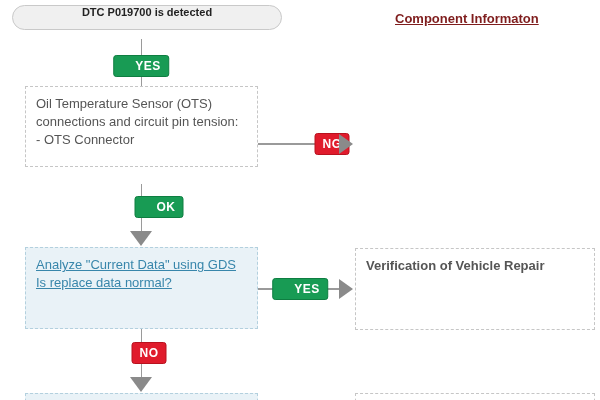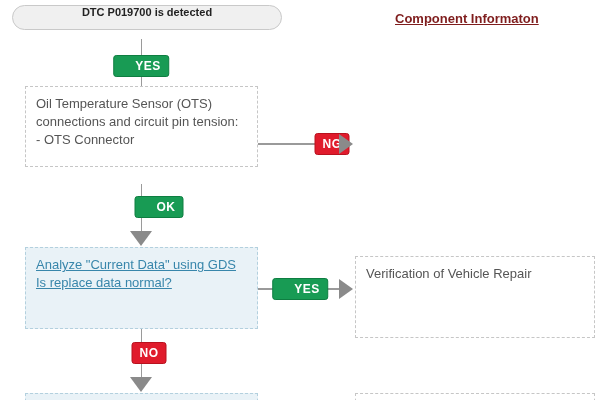--- a/index.html
+++ b/index.html
@@ -129,21 +129,21 @@
 
   <div class="node blue" style="left:25px; top:247px; width:233px; height:82px;">
     <div class="line">Analyze "Current Data" using GDS</div>
     <div class="line">Is replace data normal?</div>
   </div>
 
   <div class="hline" style="left:258px; top:288px; width:82px;"></div>
   <span class="badge green" style="left:300px; top:278px;">YES</span>
   <div class="arrow-right" style="left:339px; top:279px;"></div>
 
-  <div class="node" style="left:355px; top:256px; width:240px; height:82px;">
+  <div class="node" style="left:355px; top:248px; width:240px; height:82px;font-weight:bold;">
     <div>Verification of Vehicle Repair</div>
   </div>
 
   <div class="vline" style="left:141px; top:329px; height:48px;"></div>
   <span class="badge red" style="left:141px; top:342px;margin-left:8px;">NO</span>
   <div class="arrow-down" style="left:130px; top:377px;"></div>
 
   <div class="node blue" style="left:25px; top:393px; width:233px; height:20px;"></div>
   <div class="node" style="left:355px; top:393px; width:240px; height:20px;"></div>
 

